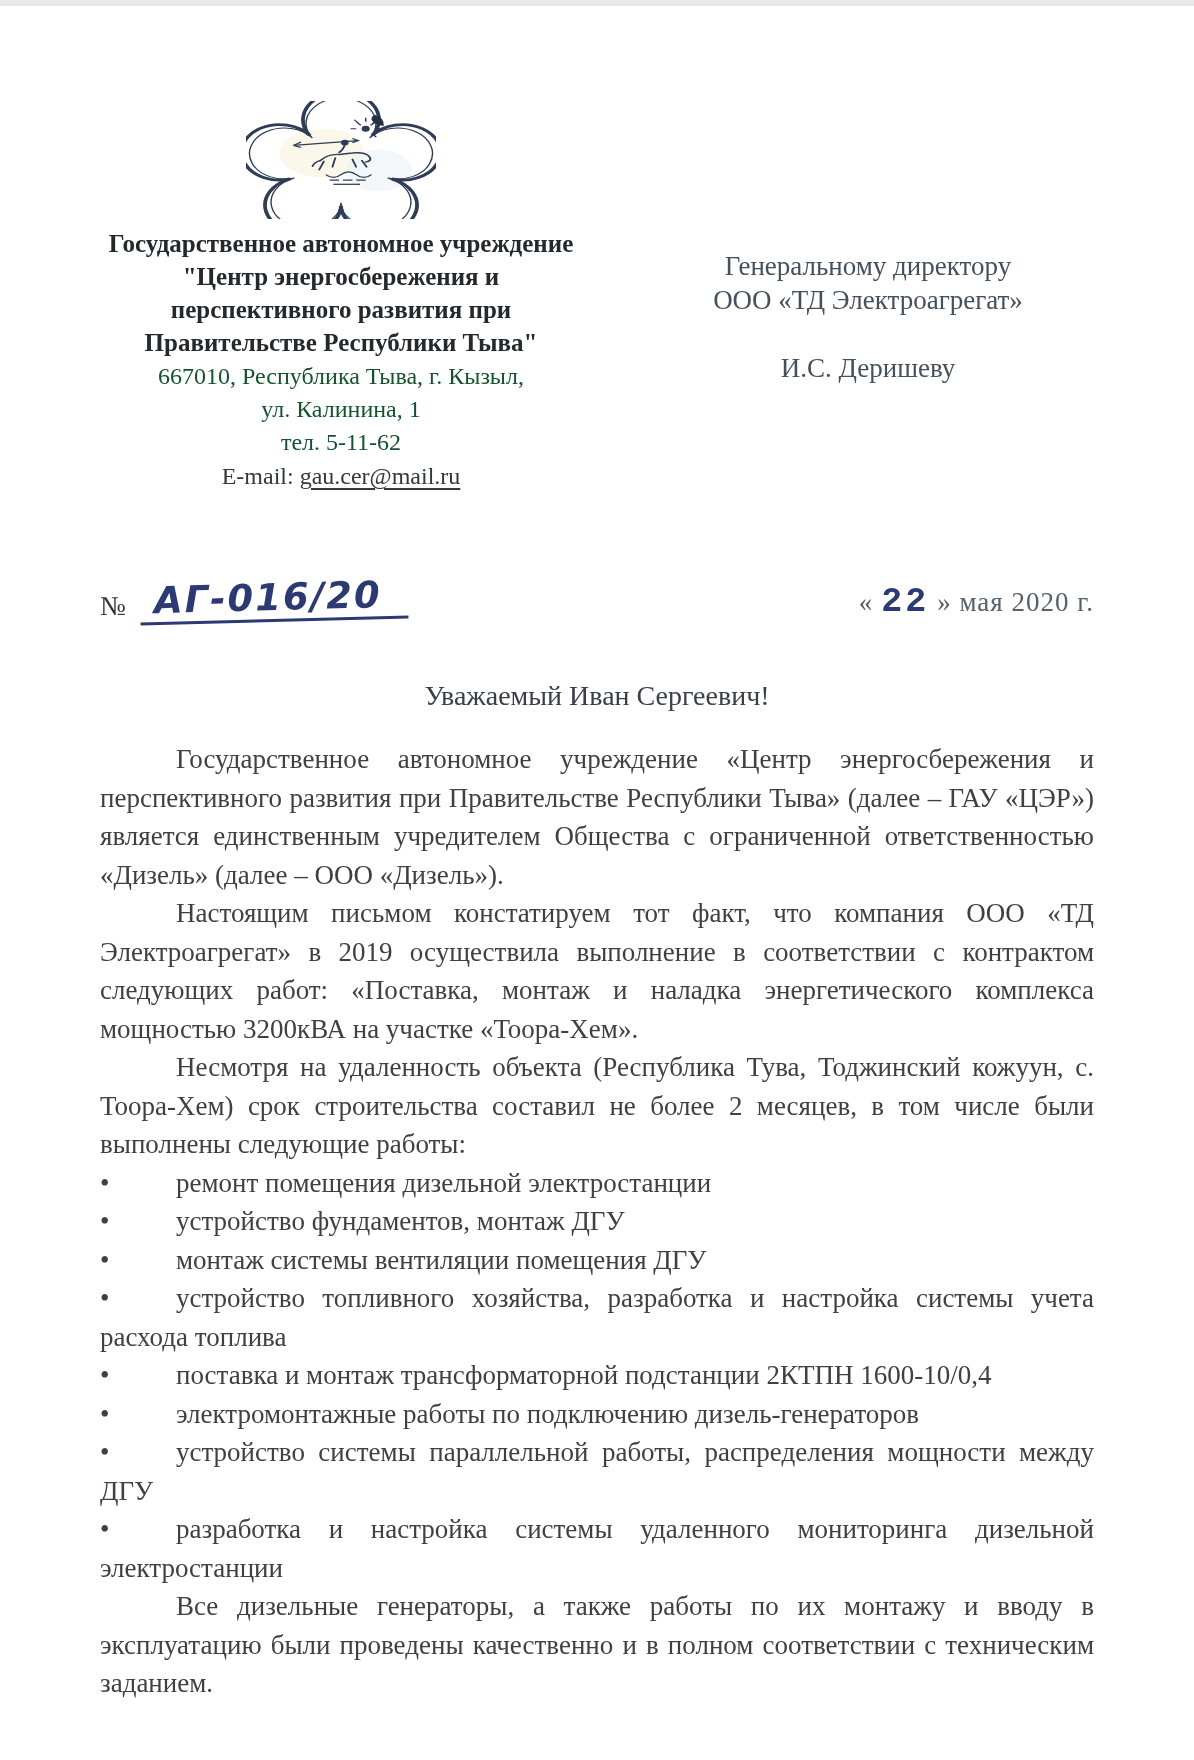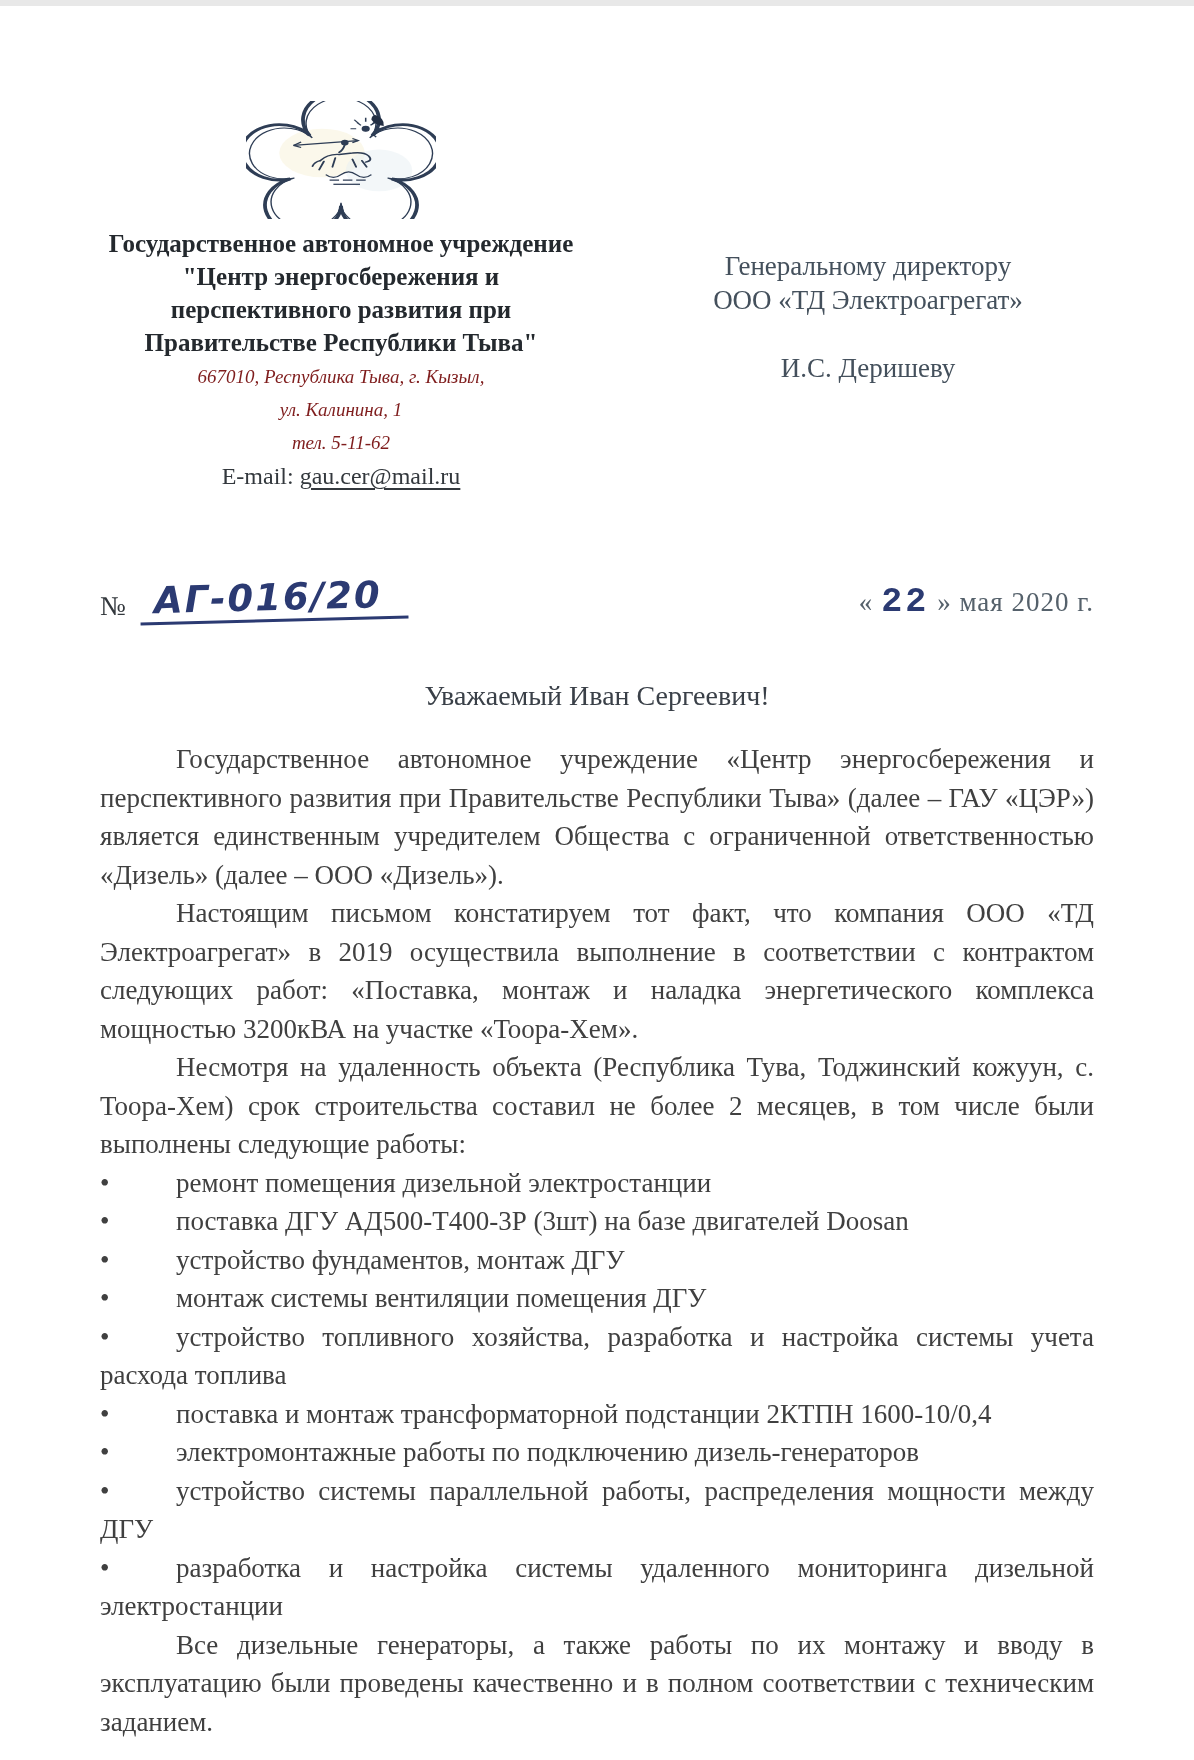--- a/index.html
+++ b/index.html
@@ -14,21 +14,21 @@
     padding:95px 100px 0 100px;
     overflow:hidden;
   }
   
   .header{display:flex;align-items:flex-start;}
   .header-left{width:482px;text-align:center;}
   .header-right{width:440px;margin-left:auto;margin-right:6px;padding-top:148px;text-align:center;
                 color:#44505c;font-size:27px;line-height:34px;}
   .logo-wrap{display:flex;justify-content:center;margin-bottom:8px;}
   .org-name{font-weight:bold;font-size:25px;line-height:33px;color:#24292e;}
-  .org-addr{font-size:19px;line-height:31px;color:#7f1d1d;margin-top:2px;font-style:italic;}
+  .org-addr{font-size:24px;line-height:31px;color:#14532d;margin-top:2px;}
   .email-line{font-size:24px;line-height:32px;color:#33383d;margin-top:2px;}
   .email-underline{text-decoration:underline;text-underline-offset:4px;}
   .recipient-gap{height:34px;}
   
   .ref-row{display:flex;align-items:flex-end;margin-top:78px;height:52px;}
   .ref-label{font-size:27px;color:#33383d;}
   .handwritten-number{
     font-family:"DejaVu Sans",sans-serif;
     font-style:italic;font-weight:bold;
     font-size:37px;line-height:38px;
@@ -128,21 +128,20 @@
   </div>
 
   <div class="salutation">Уважаемый Иван Сергеевич!</div>
 
   <div class="body-text">
     <p class="para">Государственное автономное учреждение «Центр энергосбережения и перспективного развития при Правительстве Республики Тыва» (далее – ГАУ «ЦЭР») является единственным учредителем Общества с ограниченной ответственностью «Дизель» (далее – ООО «Дизель»).</p>
     <p class="para">Настоящим письмом констатируем тот факт, что компания ООО «ТД Электроагрегат» в 2019 осуществила выполнение в соответствии с контрактом следующих работ: «Поставка, монтаж и наладка энергетического комплекса мощностью 3200кВА на участке «Тоора-Хем».</p>
     <p class="para">Несмотря на удаленность объекта (Республика Тува, Тоджинский кожуун, с. Тоора-Хем) срок строительства составил не более 2 месяцев, в том числе были выполнены следующие работы:</p>
 
     <p class="bullet"><span class="bullet-dot">•</span><span class="bullet-gap"></span><span>ремонт помещения дизельной электростанции</span></p>
-    <p class="bullet"><span class="bullet-dot">•</span><span class="bullet-gap"></span><span>поставка ДГУ АД500-Т400-3Р (3шт) на базе двигателей Doosan</span></p>
     <p class="bullet"><span class="bullet-dot">•</span><span class="bullet-gap"></span><span>устройство фундаментов, монтаж ДГУ</span></p>
     <p class="bullet"><span class="bullet-dot">•</span><span class="bullet-gap"></span><span>монтаж системы вентиляции помещения ДГУ</span></p>
     <p class="bullet"><span class="bullet-dot">•</span><span class="bullet-gap"></span><span>устройство топливного хозяйства, разработка и настройка системы учета расхода топлива</span></p>
     <p class="bullet"><span class="bullet-dot">•</span><span class="bullet-gap"></span><span>поставка и монтаж трансформаторной подстанции 2КТПН 1600-10/0,4</span></p>
     <p class="bullet"><span class="bullet-dot">•</span><span class="bullet-gap"></span><span>электромонтажные работы по подключению дизель-генераторов</span></p>
     <p class="bullet"><span class="bullet-dot">•</span><span class="bullet-gap"></span><span>устройство системы параллельной работы, распределения мощности между ДГУ</span></p>
     <p class="bullet"><span class="bullet-dot">•</span><span class="bullet-gap"></span><span>разработка и настройка системы удаленного мониторинга дизельной электростанции</span></p>
 
     <p class="para">Все дизельные генераторы, а также работы по их монтажу и вводу в эксплуатацию были проведены качественно и в полном соответствии с техническим заданием.</p>
   </div>

